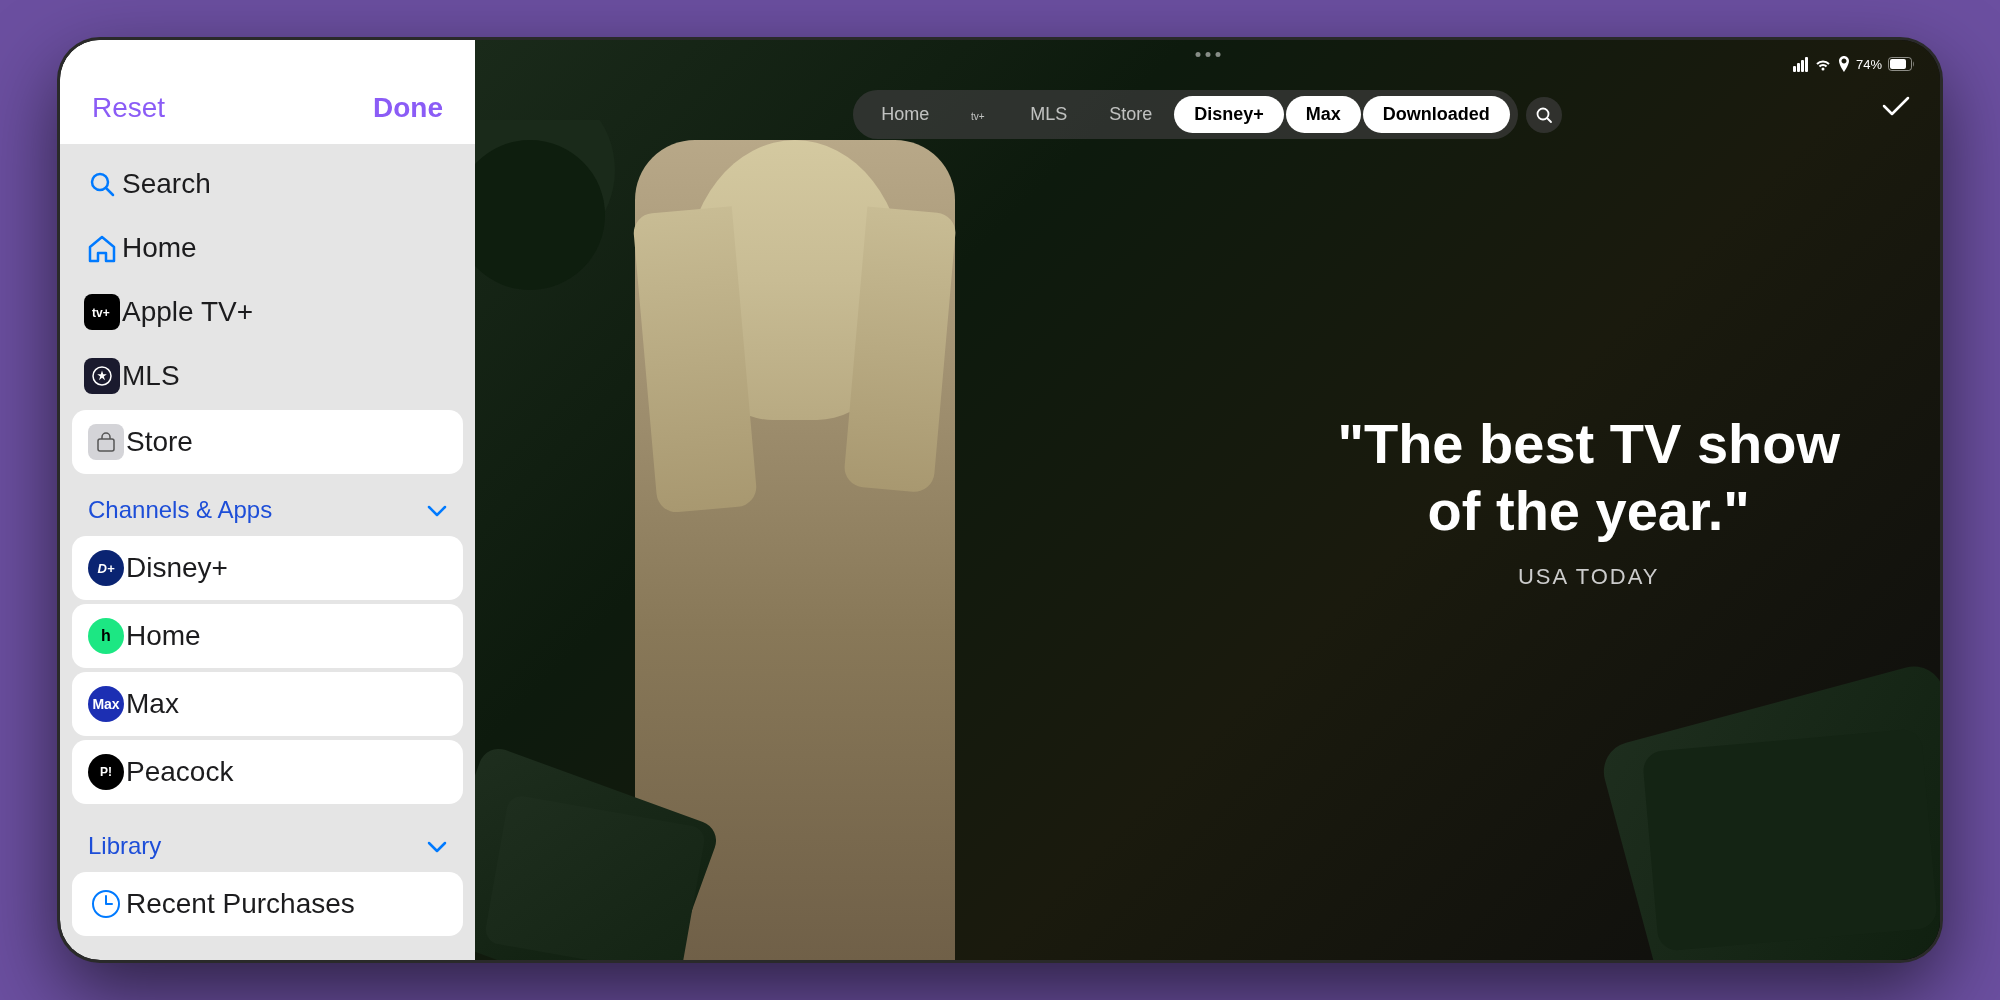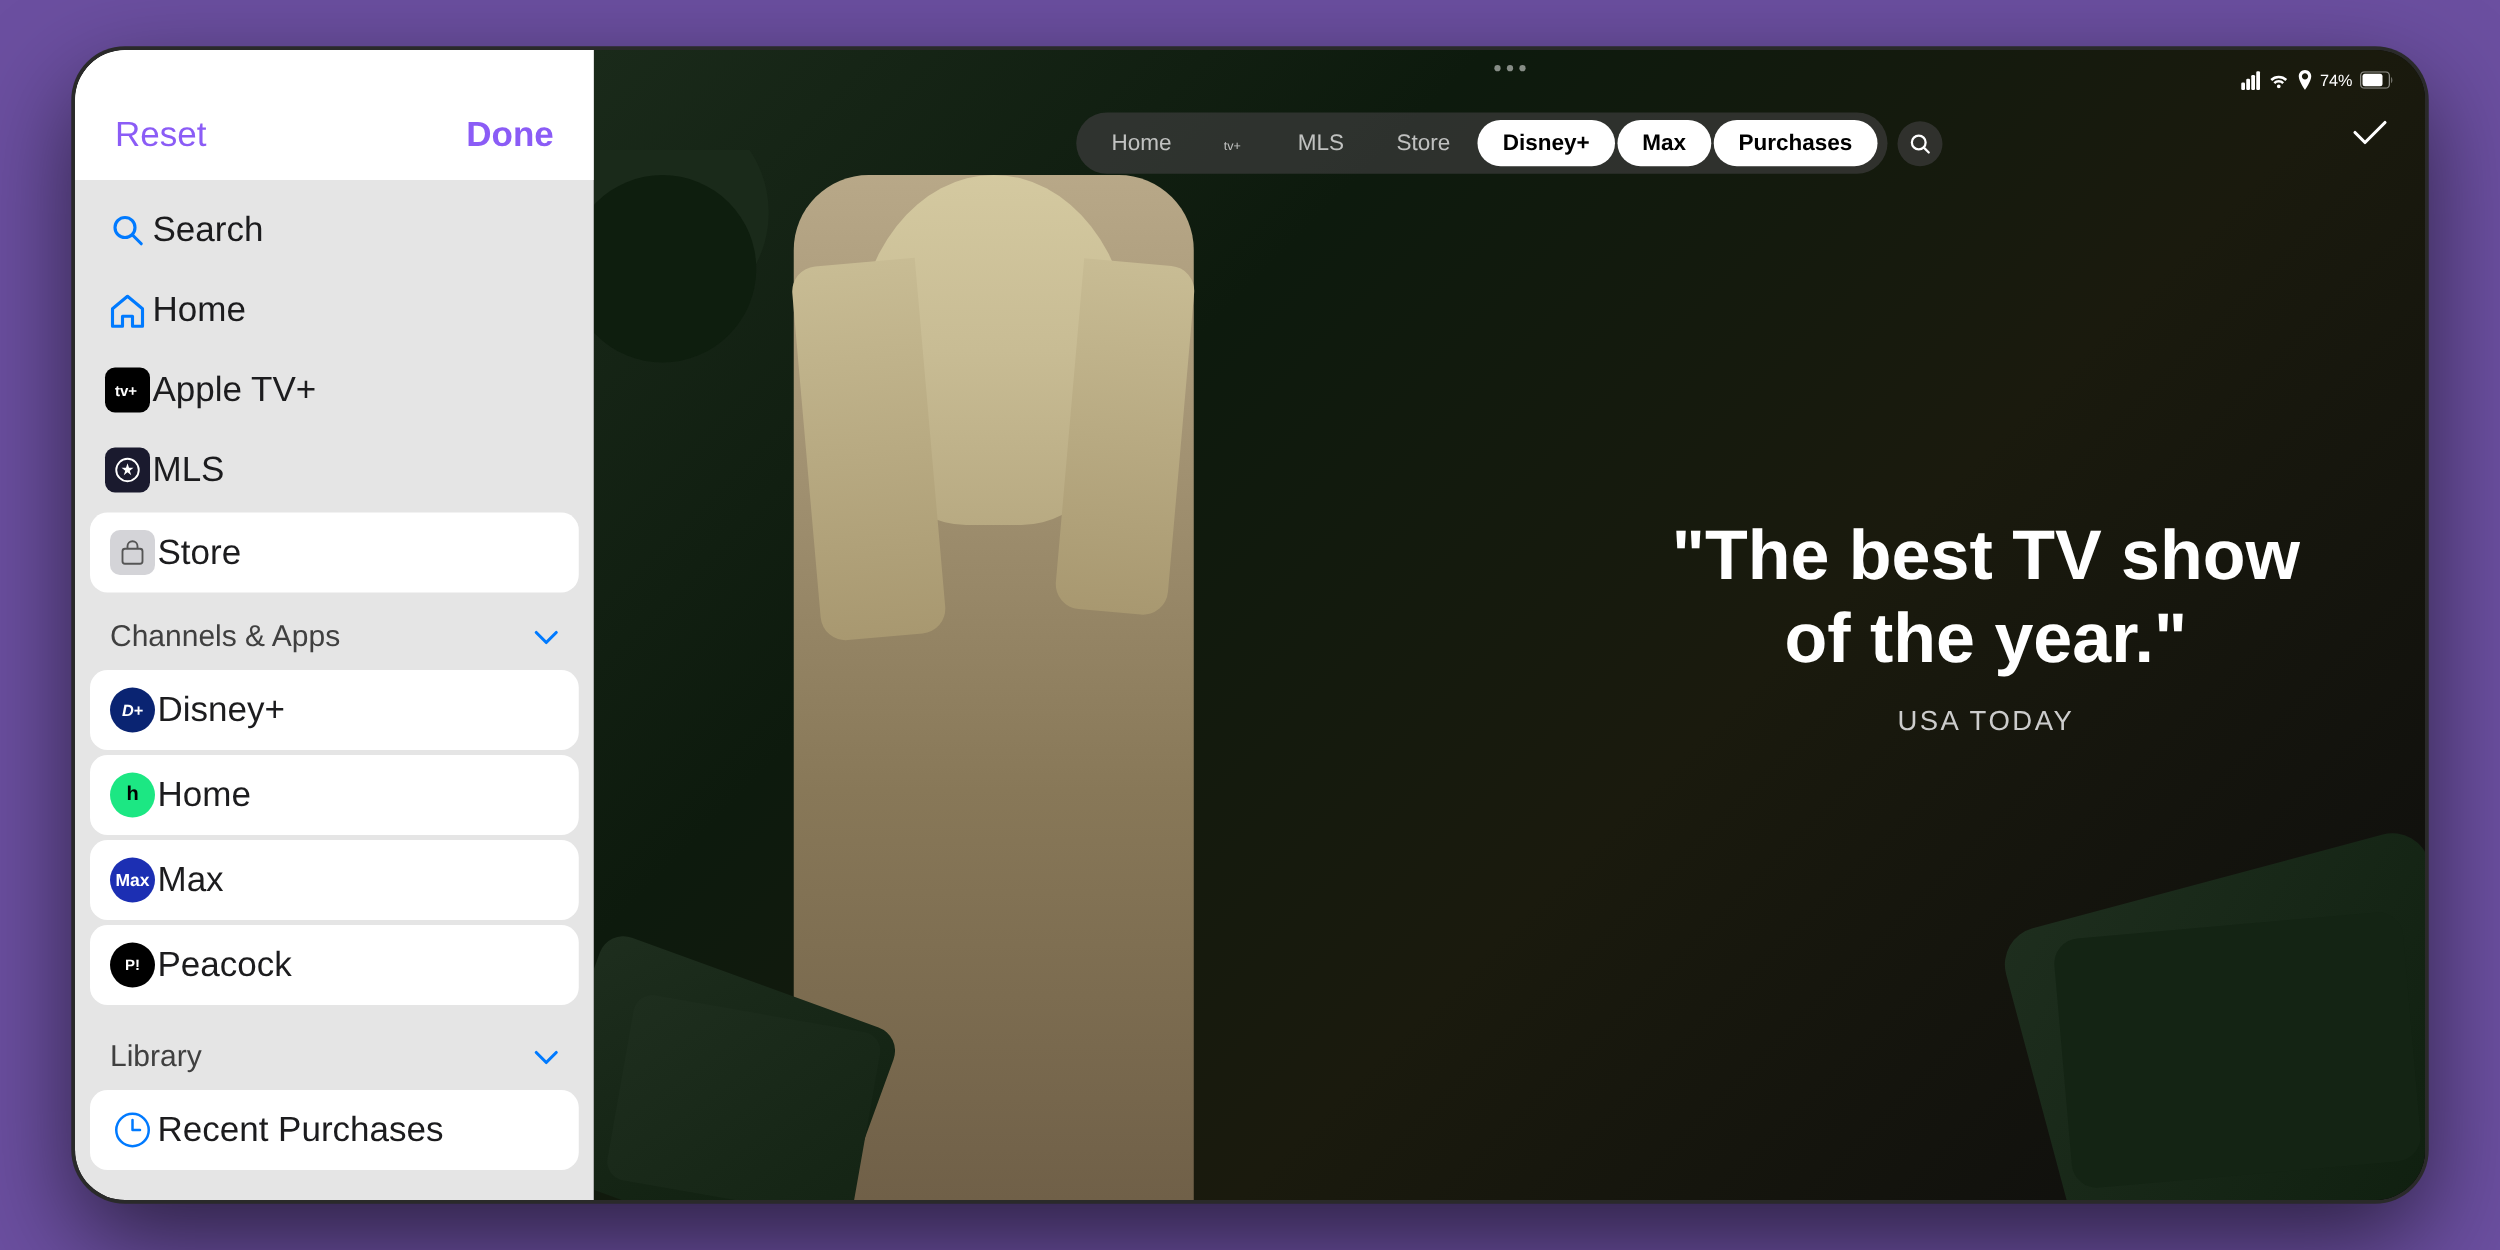--- a/index.html
+++ b/index.html
@@ -148,21 +148,21 @@
 
     .sidebar-section-header {
       display: flex;
       align-items: center;
       justify-content: space-between;
       padding: 20px 28px 10px;
     }
 
     .sidebar-section-title {
       font-size: 24px;
-      color: #404040;
+      color: #1d4ed8;
       font-weight: 400;
     }
 
     .chevron-down {
       color: #007AFF;
       font-size: 20px;
     }
 
     
     .icon-circle {
@@ -511,21 +511,21 @@
           <div class="nav-tab">Home</div>
           <div class="nav-tab">
             <svg width="14" height="12" viewBox="0 0 14 12" fill="rgba(255,255,255,0.7)" style="vertical-align:middle;margin-right:3px;">
                 <text x="0" y="11" font-size="10" font-family="sans-serif" fill="rgba(255,255,255,0.7)">tv+</text>
               </svg>
           </div>
           <div class="nav-tab">MLS</div>
           <div class="nav-tab">Store</div>
           <div class="nav-tab active">Disney+</div>
           <div class="nav-tab active">Max</div>
-          <div class="nav-tab active">Purchases</div>
+          <div class="nav-tab active">Downloaded</div>
         </div>
         <div class="nav-search-btn">
           <svg width="18" height="18" viewBox="0 0 18 18" fill="none">
             <circle cx="8" cy="8" r="5.5" stroke="white" stroke-width="1.8"></circle>
             <line x1="12.5" y1="12.5" x2="16" y2="16" stroke="white" stroke-width="1.8" stroke-linecap="round"></line>
           </svg>
         </div>
       </div>
 
       <div class="checkmark-btn">

